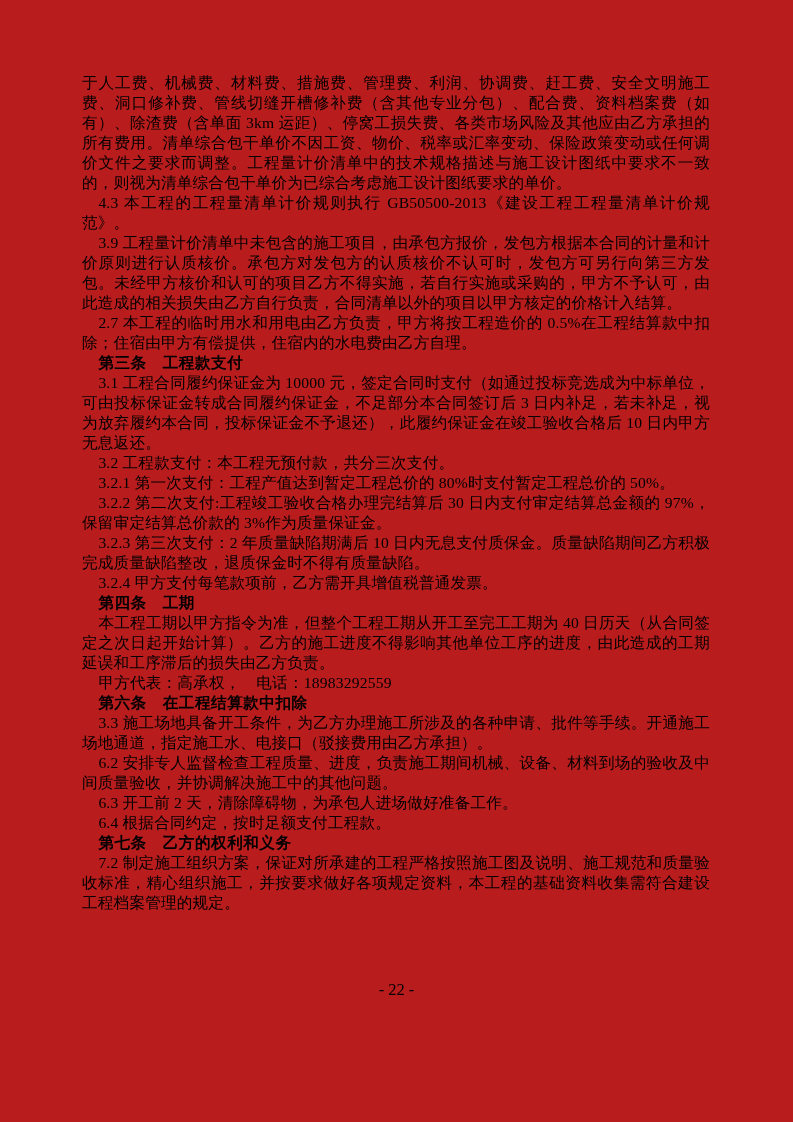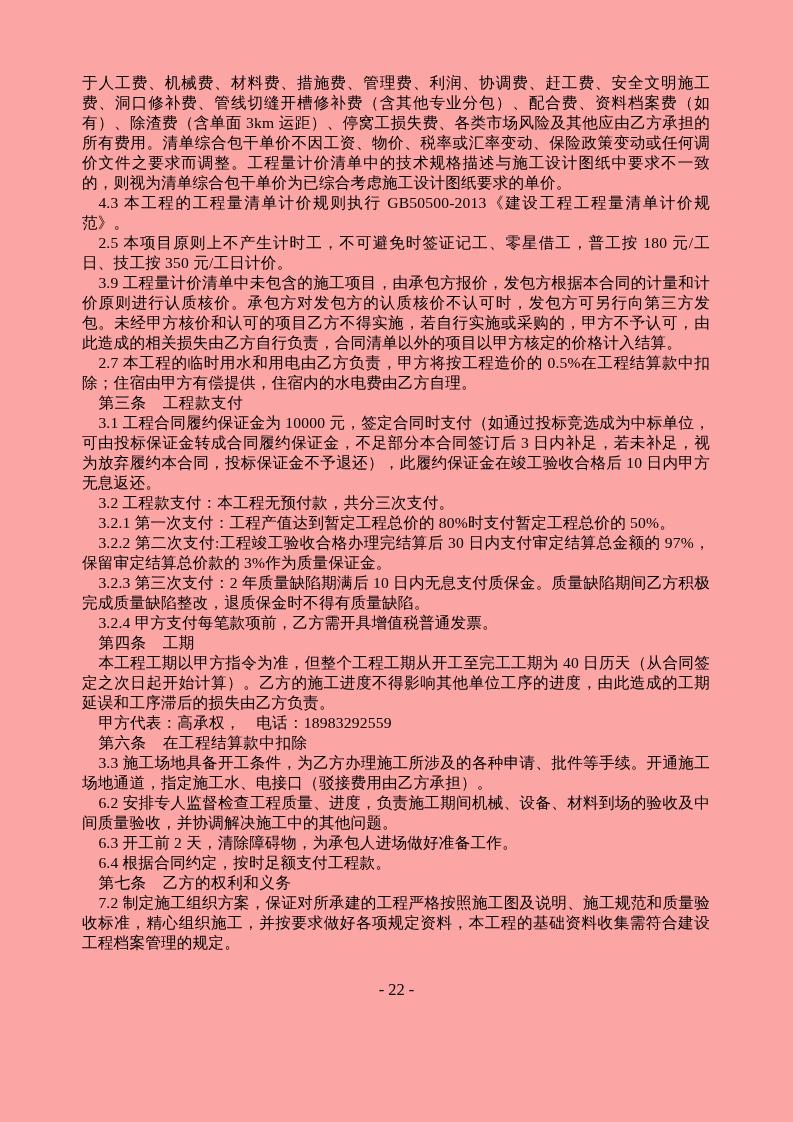--- a/index.html
+++ b/index.html
@@ -4,21 +4,21 @@
 <style>
   html, body {
     margin: 0;
     padding: 0;
     background: #ffffff;
   }
   .page {
     position: relative;
     width: 793px;
     height: 1122px;
-    background: #fca5a5;
+    background: #b91c1c;
     color: #000000;
     font-family: "Liberation Serif", "DejaVu Serif", serif;
     overflow: hidden;
   }
   .doc-body {
     position: absolute;
     left: 82px;
     top: 73px;
     width: 628px;
     font-size: 15.6px;
@@ -31,21 +31,21 @@
     margin: 0;
     padding: 0;
     text-indent: 1.05em;
     word-break: break-all;
   }
   .doc-body p.cont {
     text-indent: 0;
   }
   .doc-body p.heading {
     font-family: "Liberation Sans", "DejaVu Sans", sans-serif;
-    font-weight: normal;
+    font-weight: bold;
     text-indent: 1.05em;
     letter-spacing: 0.5px;
   }
   .page-footer {
     position: absolute;
     top: 980px;
     left: 0;
     width: 100%;
     text-align: center;
     font-size: 16.5px;
@@ -53,21 +53,20 @@
     font-family: "Liberation Serif", "DejaVu Serif", serif;
   }
 </style>
 </head>
 <body>
 
 <div class="page">
   <div class="doc-body">
     <p class="cont">于人工费、机械费、材料费、措施费、管理费、利润、协调费、赶工费、安全文明施工费、洞口修补费、管线切缝开槽修补费（含其他专业分包）、配合费、资料档案费（如有）、除渣费（含单面 3km 运距）、停窝工损失费、各类市场风险及其他应由乙方承担的所有费用。清单综合包干单价不因工资、物价、税率或汇率变动、保险政策变动或任何调价文件之要求而调整。工程量计价清单中的技术规格描述与施工设计图纸中要求不一致的，则视为清单综合包干单价为已综合考虑施工设计图纸要求的单价。</p>
     <p>4.3 本工程的工程量清单计价规则执行 GB50500-2013《建设工程工程量清单计价规范》。</p>
-    <p>2.5 本项目原则上不产生计时工，不可避免时签证记工、零星借工，普工按 180 元/工日、技工按 350 元/工日计价。</p>
     <p>3.9 工程量计价清单中未包含的施工项目，由承包方报价，发包方根据本合同的计量和计价原则进行认质核价。承包方对发包方的认质核价不认可时，发包方可另行向第三方发包。未经甲方核价和认可的项目乙方不得实施，若自行实施或采购的，甲方不予认可，由此造成的相关损失由乙方自行负责，合同清单以外的项目以甲方核定的价格计入结算。</p>
     <p>2.7 本工程的临时用水和用电由乙方负责，甲方将按工程造价的 0.5%在工程结算款中扣除；住宿由甲方有偿提供，住宿内的水电费由乙方自理。</p>
     <p class="heading">第三条　工程款支付</p>
     <p>3.1 工程合同履约保证金为 10000 元，签定合同时支付（如通过投标竞选成为中标单位，可由投标保证金转成合同履约保证金，不足部分本合同签订后 3 日内补足，若未补足，视为放弃履约本合同，投标保证金不予退还），此履约保证金在竣工验收合格后 10 日内甲方无息返还。</p>
     <p>3.2 工程款支付：本工程无预付款，共分三次支付。</p>
     <p>3.2.1 第一次支付：工程产值达到暂定工程总价的 80%时支付暂定工程总价的 50%。</p>
     <p>3.2.2 第二次支付:工程竣工验收合格办理完结算后 30 日内支付审定结算总金额的 97%，保留审定结算总价款的 3%作为质量保证金。</p>
     <p>3.2.3 第三次支付：2 年质量缺陷期满后 10 日内无息支付质保金。质量缺陷期间乙方积极完成质量缺陷整改，退质保金时不得有质量缺陷。</p>
     <p>3.2.4 甲方支付每笔款项前，乙方需开具增值税普通发票。</p>
     <p class="heading">第四条　工期</p>

